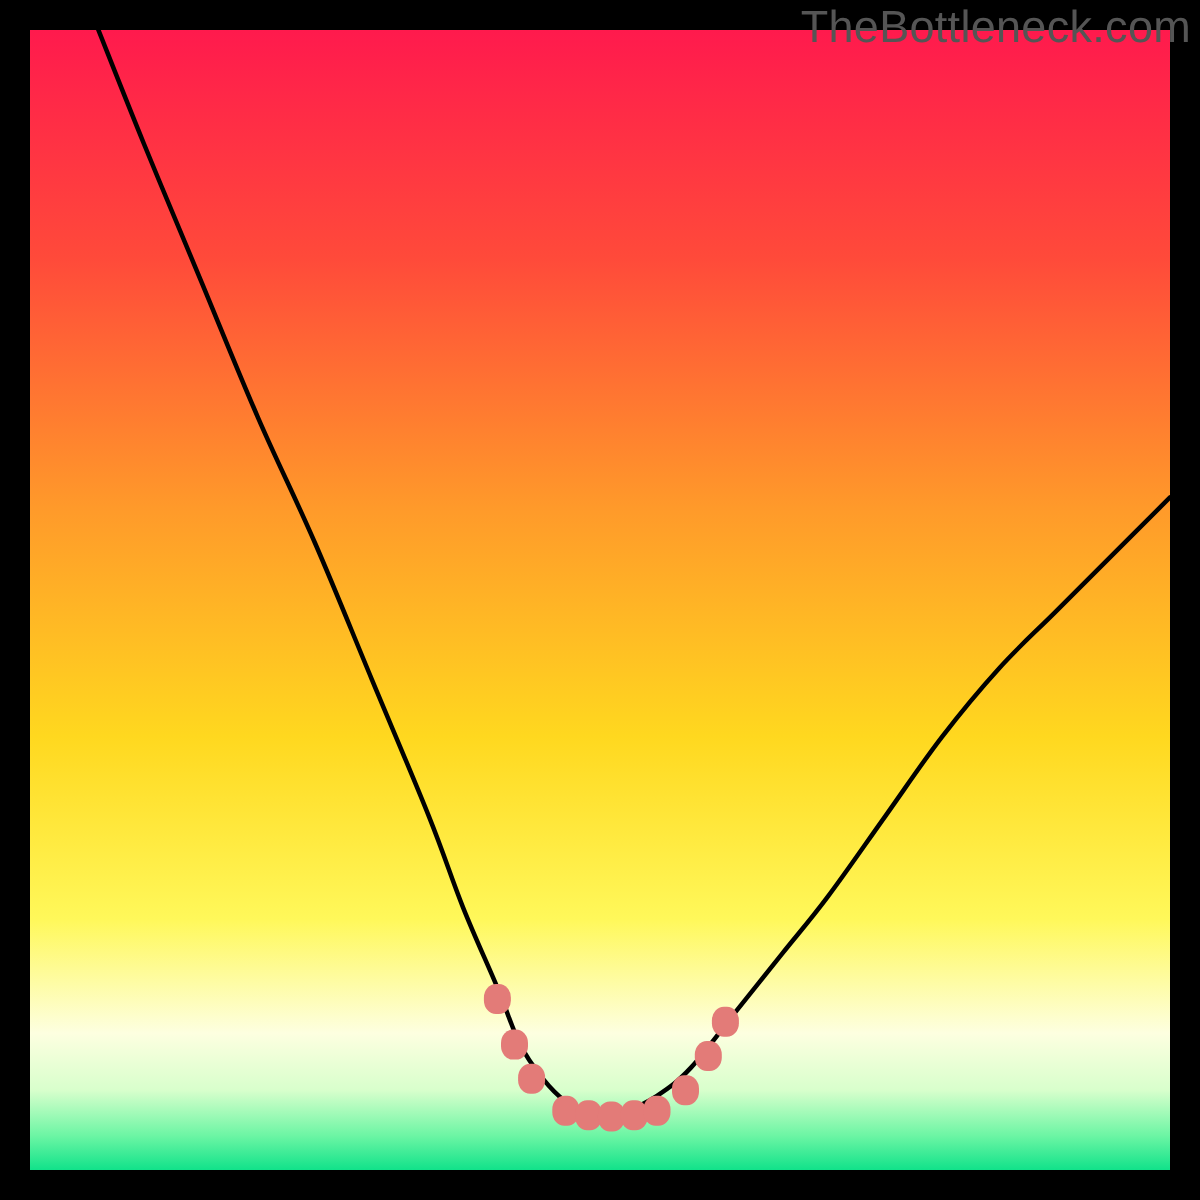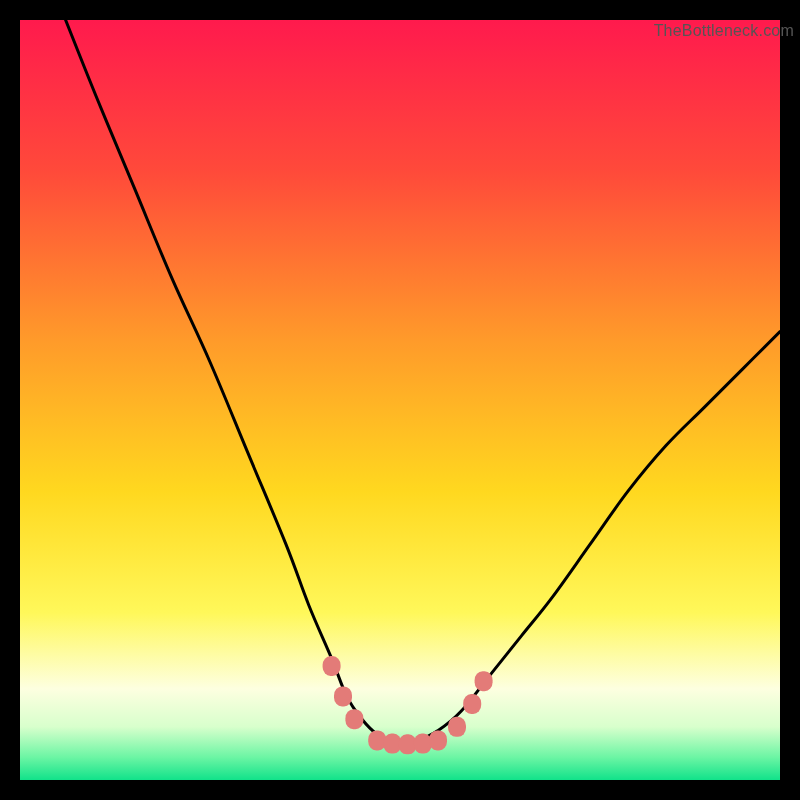--- a/index.html
+++ b/index.html
@@ -17,25 +17,24 @@
     top: 20px;
     width: 760px;
     height: 760px;
     background: #000;
   }
   .watermark {
     position: absolute;
     top: 2px;
     right: 6px;
     color: #555;
-    font-size: 16px;
+    font-size: 30px;
     font-weight: 400;
     letter-spacing: 0.2px;
     z-index: 3;
-    margin-top: 20px;
   }
   svg {
     display: block;
   }
 </style>
 </head>
 <body>
 
 <div class="frame">
   <svg id="chart-svg" width="760" height="760" viewBox="0 0 760 760">

